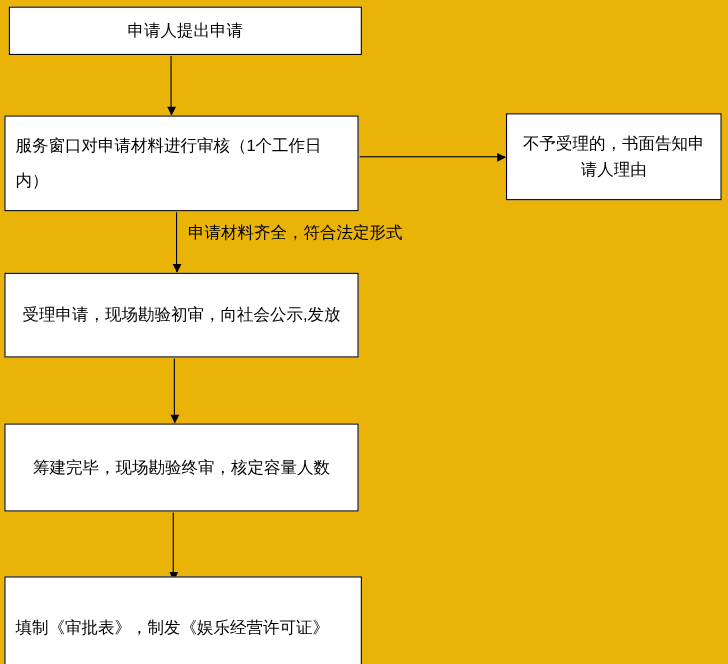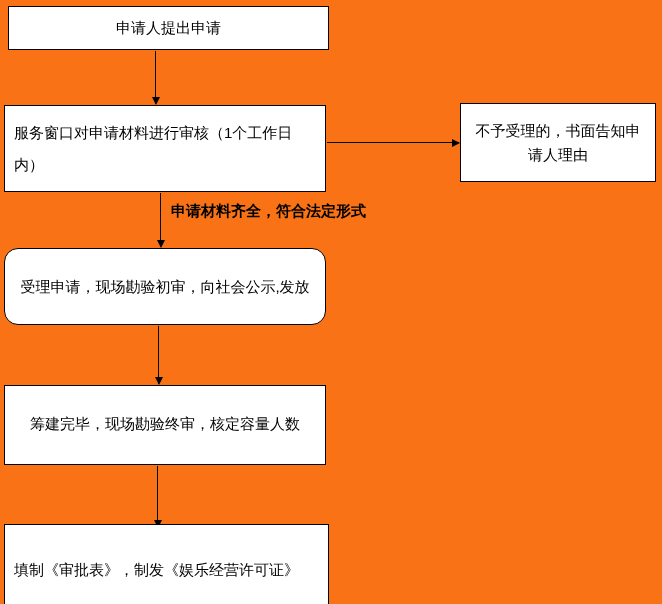--- a/index.html
+++ b/index.html
@@ -10,42 +10,42 @@
     width: 662px;
     height: 604px;
     background: #ffffff;
     font-family: "Liberation Sans", "DejaVu Sans", sans-serif;
     color: #000000;
   }
   .canvas {
     position: relative;
     width: 662px;
     height: 604px;
-    background: #f97316;
+    background: #eab308;
     overflow: hidden;
   }
   .box {
     position: absolute;
     border: 1px solid #000000;
     background: #ffffff;
     box-sizing: border-box;
     display: flex;
     flex-direction: column;
     justify-content: center;
     font-size: 15px;
     color: #000000;
   }
   .box.center { text-align: center; }
   .box.left   { text-align: left; }
 
   #box-apply   { left: 8px;   top: 6px;   width: 321px; height: 44px; }
   #box-review  { left: 4px;   top: 105px; width: 322px; height: 87px; padding: 0 9px; line-height: 32px; }
   #box-reject  { left: 460px; top: 103px; width: 196px; height: 79px; padding: 0 8px; line-height: 24px; text-align: center; }
-  #box-accept  { left: 4px;   top: 248px; width: 322px; height: 77px; line-height: 26px; border-radius: 14px; }
-  #box-final   { left: 4px;   top: 385px; width: 322px; height: 80px; line-height: 33px; font-family: Liberation Mono, monospace; }
+  #box-accept  { left: 4px;   top: 248px; width: 322px; height: 77px; line-height: 26px; }
+  #box-final   { left: 4px;   top: 385px; width: 322px; height: 80px; line-height: 33px; }
   #box-issue   { left: 4px;   top: 524px; width: 325px; height: 92px; padding: 0 9px; }
 
   .arrow { position: absolute; }
   .arrow.v {
     width: 0;
     border-left: 1px solid #000000;
   }
   .arrow.v::after {
     content: "";
     position: absolute;
@@ -79,21 +79,20 @@
   #arrow-4 { left: 158px; top: 326px; height: 58px; }
   #arrow-5 { left: 157px; top: 466px; height: 61px; }
 
   .edge-label {
     position: absolute;
     left: 171px;
     top: 202px;
     font-size: 15px;
     white-space: nowrap;
     color: #000000;
-    font-weight: bold;
   }
 </style>
 </head>
 <body>
 
 <div class="canvas">
 
   <div class="box center" id="box-apply">
     <span>申请人提出申请</span>
   </div>

